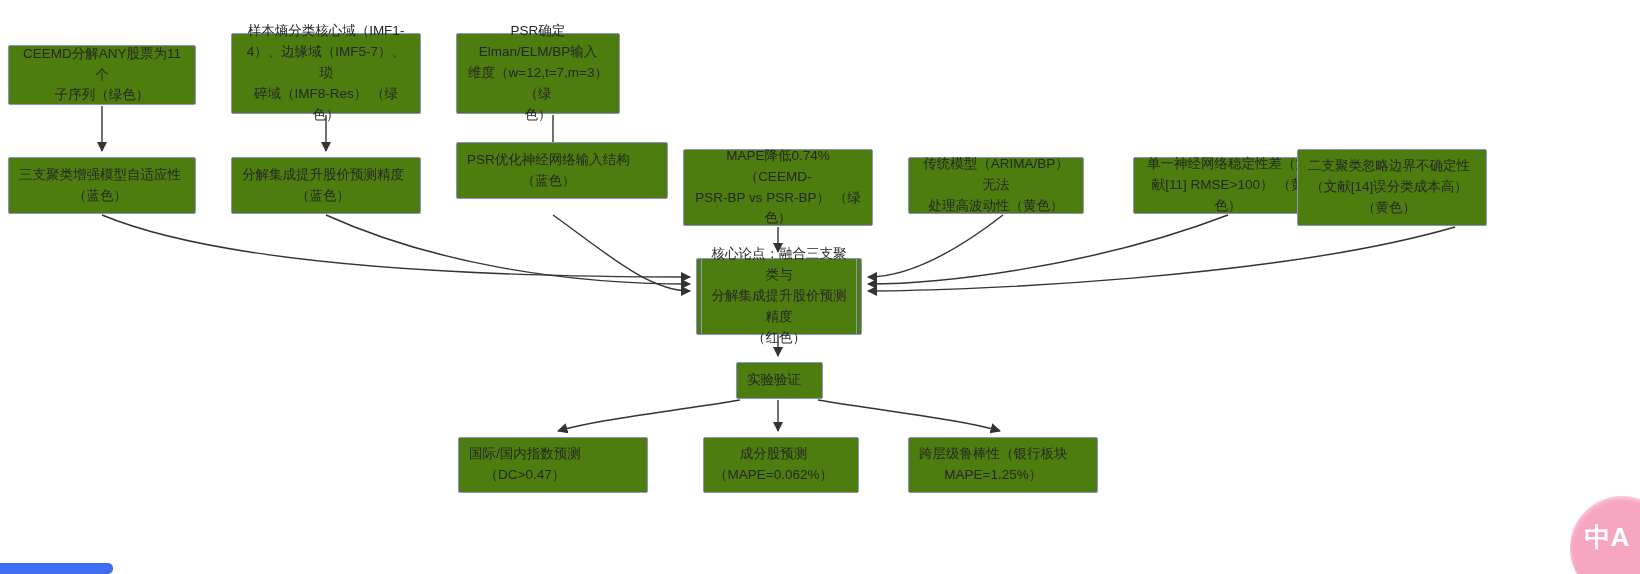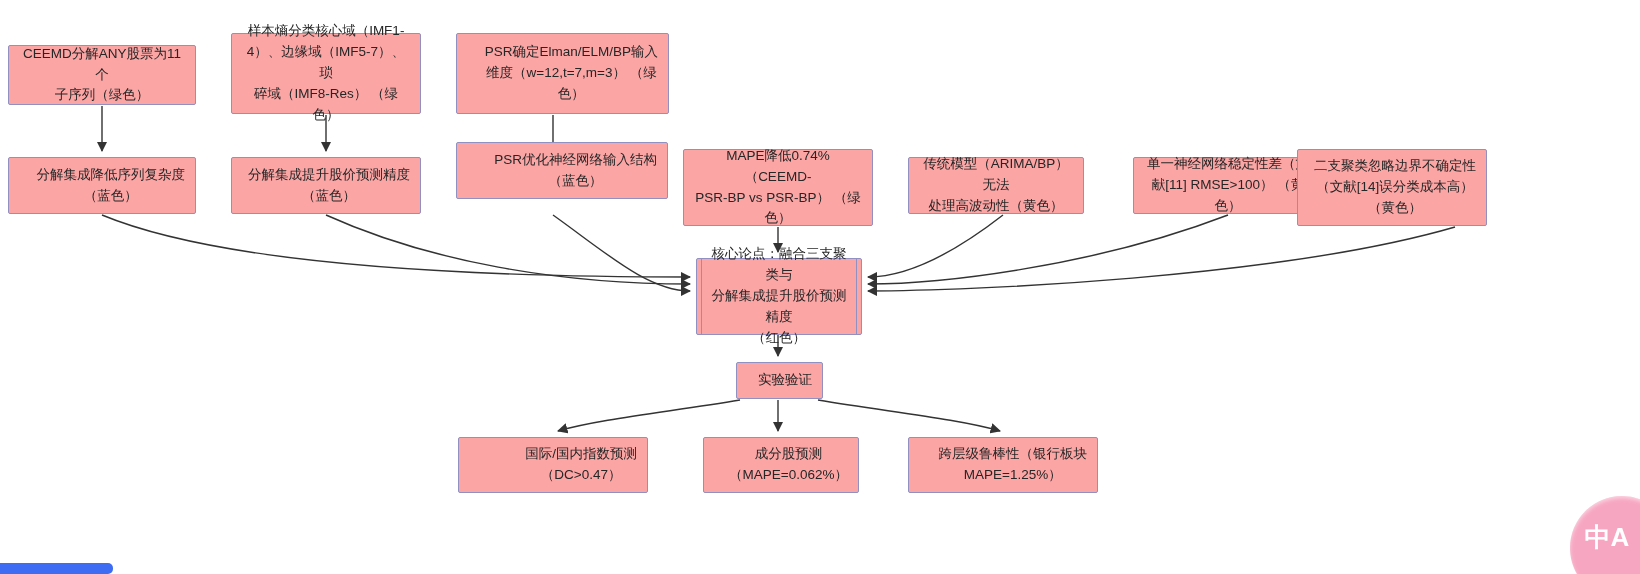--- a/index.html
+++ b/index.html
@@ -5,41 +5,41 @@
   * { margin: 0; padding: 0; box-sizing: border-box; }
   html, body { background: #ffffff; }
   body {
     font-family: "Liberation Sans", "DejaVu Sans", sans-serif;
     width: 1640px; height: 574px; overflow: hidden; position: relative;
   }
   .canvas { position: absolute; left: 0; top: 0; width: 1640px; height: 574px; }
   svg.edges { position: absolute; left: 0; top: 0; width: 1640px; height: 574px; }
   .node {
     position: absolute;
-    background: #fca5a5;
+    background: #4d7c0f;
     border: 1px solid #9190C2;
     border-radius: 2px;
     color: #262626;
     font-size: 13.5px;
     line-height: 1.55;
-    display: flex; align-items: center; justify-content: flex-end;
+    display: flex; align-items: center; justify-content: flex-start;
     text-align: center;
     padding: 4px 10px;
   }
   .node .lbl { white-space: pre-line; }
   .subroutine::before, .subroutine::after {
     content: ""; position: absolute; top: 0; bottom: 0; width: 0;
     border-left: 1px solid #9190C2;
   }
   .subroutine::before { left: 4px; }
   .subroutine::after  { right: 4px; }
   
   .n-a { left: 8px;    top: 45px;  width: 188px; height: 60px; }
   .n-b { left: 231px;  top: 33px;  width: 190px; height: 81px; }
-  .n-c { left: 456px;  top: 33px;  width: 213px; height: 81px; }
+  .n-c { left: 456px;  top: 33px;  width: 164px; height: 81px; }
   .n-d { left: 8px;    top: 157px; width: 188px; height: 57px; }
   .n-e { left: 231px;  top: 157px; width: 190px; height: 57px; }
   .n-f { left: 456px;  top: 142px; width: 212px; height: 57px; }
   .n-g { left: 683px;  top: 149px; width: 190px; height: 77px; }
   .n-h { left: 908px;  top: 157px; width: 176px; height: 57px; }
   .n-i { left: 1133px; top: 157px; width: 190px; height: 57px; }
   .n-j { left: 1297px; top: 149px; width: 190px; height: 77px; }
   .n-k { left: 696px;  top: 258px; width: 166px; height: 77px; padding: 4px 14px; }
   .n-l { left: 736px;  top: 362px; width: 87px;  height: 37px; }
   .n-m { left: 458px;  top: 437px; width: 190px; height: 56px; }
@@ -100,21 +100,21 @@
     <span class="lbl">样本熵分类核心域（IMF1-
 4）、边缘域（IMF5-7）、琐
 碎域（IMF8-Res） （绿色）</span>
   </div>
   <div class="node n-c">
     <span class="lbl">PSR确定Elman/ELM/BP输入
 维度（w=12,t=7,m=3） （绿
 色）</span>
   </div>
   <div class="node n-d">
-    <span class="lbl">分解集成降低序列复杂度
+    <span class="lbl">三支聚类增强模型自适应性
 （蓝色）</span>
   </div>
   <div class="node n-e">
     <span class="lbl">分解集成提升股价预测精度
 （蓝色）</span>
   </div>
   <div class="node n-f">
     <span class="lbl">PSR优化神经网络输入结构
 （蓝色）</span>
   </div>

